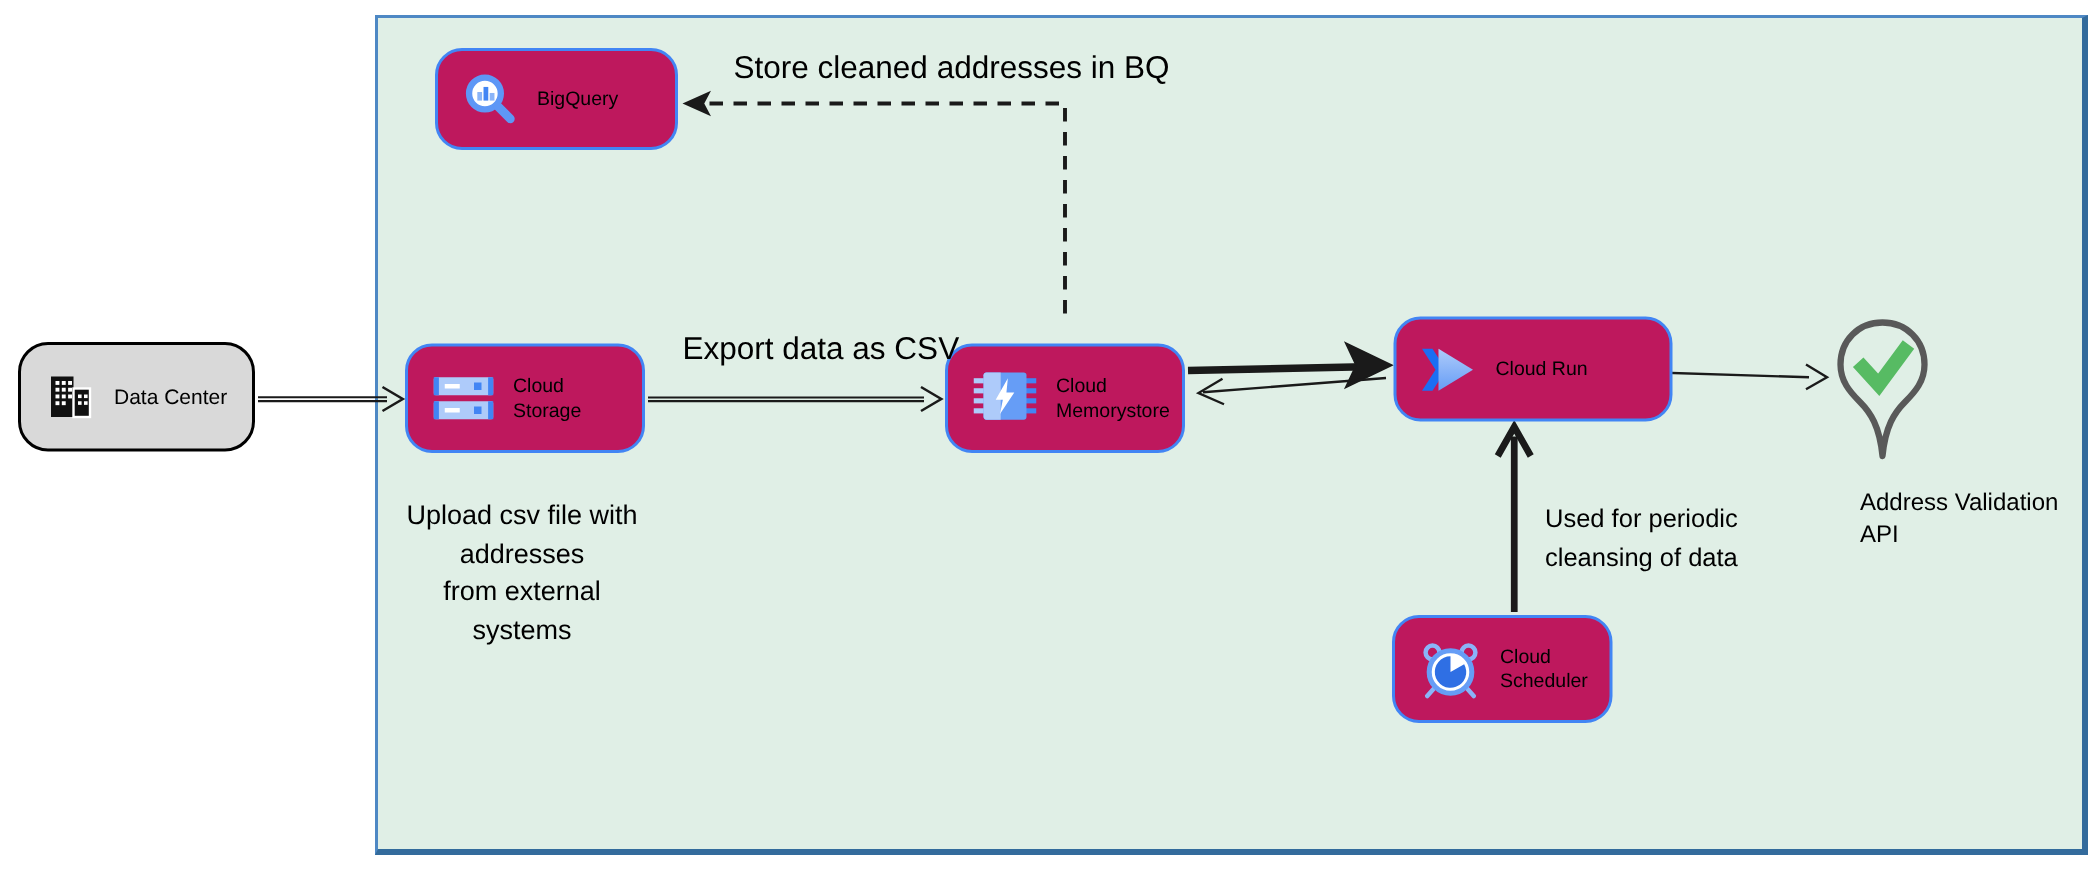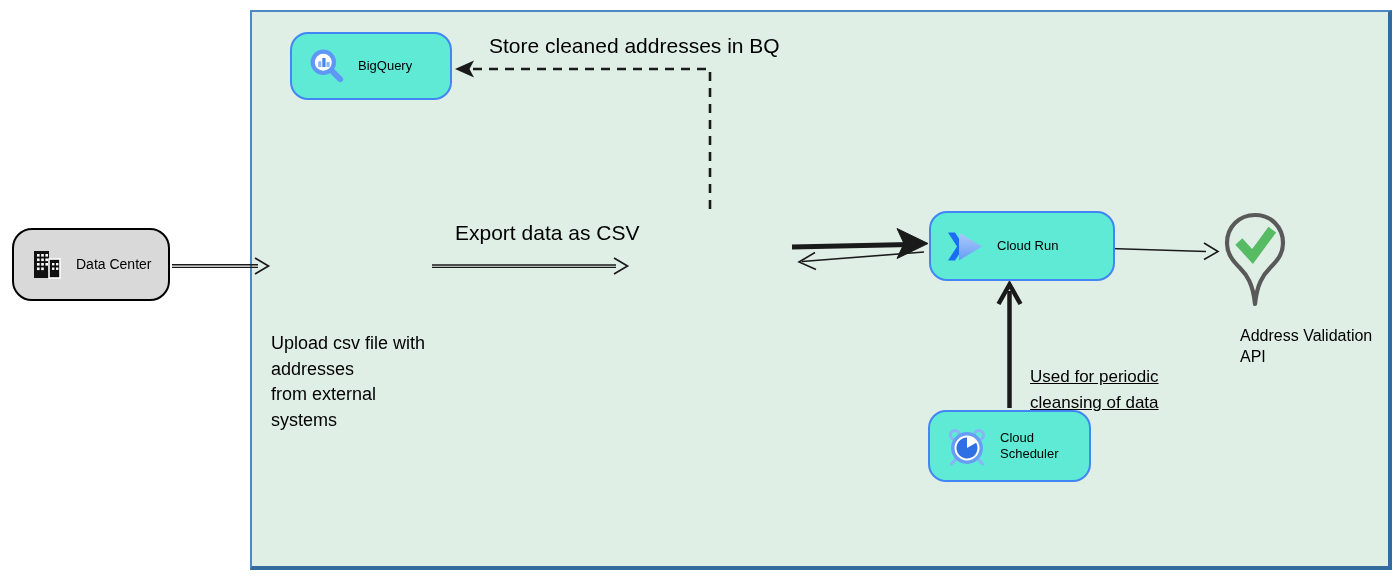--- a/index.html
+++ b/index.html
@@ -12,21 +12,21 @@
     position:absolute;left:250px;top:10px;width:1136px;height:554px;
     background:#e0efe6;
     border:2px solid #4e88c4;
     border-right:4px solid #336b9c;
     border-bottom:4px solid #336b9c;
     z-index:0;
   }
   .edges{position:absolute;left:0;top:0;width:1400px;height:580px;z-index:1;pointer-events:none;}
   .node{
     position:absolute;display:flex;align-items:center;gap:13px;
-    background:#5eead4;border:2.5px solid #4285f4;border-radius:18px;
+    background:#be185d;border:2.5px solid #4285f4;border-radius:18px;
     box-sizing:border-box;padding:0 8px 0 17px;z-index:2;
   }
   .node--gray{background:#d9d9d9;border:2px solid #000000;border-radius:20px;}
   .node-label{font-size:13px;line-height:1.25;white-space:pre-wrap;}
   .node--gray .node-label{font-size:14px;text-align:right;}
   .icon{display:inline-flex;flex:0 0 auto;}
   .edge-label{position:absolute;z-index:2;font-size:21px;white-space:pre-wrap;}
   .annotation{position:absolute;z-index:2;font-size:18px;line-height:1.42;white-space:pre-wrap;}
   .annotation--small{font-size:17px;line-height:1.55;}
   .pin-wrap{position:absolute;left:1222px;top:210px;z-index:2;}
@@ -114,39 +114,83 @@
         <circle cx="13.5" cy="13.5" r="10" fill="#fff" stroke="#5e97f6" stroke-width="4"></circle>
         <rect x="8.7" y="12.6" width="3" height="5.4" fill="#8ab4f8"></rect>
         <rect x="12.6" y="9.4" width="3" height="8.6" fill="#4285f4"></rect>
         <rect x="16.5" y="13.2" width="3" height="4.8" fill="#8ab4f8"></rect>
         <line x1="21.5" y1="21.5" x2="29.5" y2="29.5" stroke="#5e97f6" stroke-width="5.5" stroke-linecap="round"></line>
       </svg>
     </span>
     <span class="node-label">BigQuery</span>
   </div>
 
-
+  <div class="node" style="left:270px;top:229px;width:160px;height:73px;">
+    <span class="icon">
+      <svg width="40" height="29" viewBox="0 0 40 29">
+        <g>
+          <rect x="0" y="0.5" width="40" height="12" rx="1.5" fill="#aecbfa"></rect>
+          <rect x="0" y="0.5" width="3.6" height="12" fill="#4285f4"></rect>
+          <rect x="36.4" y="0.5" width="3.6" height="12" fill="#4285f4"></rect>
+          <rect x="7.5" y="5" width="10" height="3" fill="#ffffff"></rect>
+          <rect x="27" y="4" width="5" height="5" fill="#4285f4"></rect>
+        </g>
+        <g>
+          <rect x="0" y="16.5" width="40" height="12" rx="1.5" fill="#aecbfa"></rect>
+          <rect x="0" y="16.5" width="3.6" height="12" fill="#4285f4"></rect>
+          <rect x="36.4" y="16.5" width="3.6" height="12" fill="#4285f4"></rect>
+          <rect x="7.5" y="21" width="10" height="3" fill="#ffffff"></rect>
+          <rect x="27" y="20" width="5" height="5" fill="#4285f4"></rect>
+        </g>
+      </svg>
+    </span>
+    <span class="node-label">Cloud Storage</span>
+  </div>
+
+  <div class="node" style="left:630px;top:229px;width:160px;height:73px;">
+    <span class="icon">
+      <svg width="42" height="35" viewBox="0 0 44 36">
+        <g fill="#aecbfa">
+          <rect x="0" y="4" width="8" height="3.6"></rect>
+          <rect x="0" y="11" width="8" height="3.6"></rect>
+          <rect x="0" y="18" width="8" height="3.6"></rect>
+          <rect x="0" y="25" width="8" height="3.6"></rect>
+        </g>
+        <g fill="#4285f4">
+          <rect x="36" y="4" width="8" height="3.6"></rect>
+          <rect x="36" y="11" width="8" height="3.6"></rect>
+          <rect x="36" y="18" width="8" height="3.6"></rect>
+          <rect x="36" y="25" width="8" height="3.6"></rect>
+        </g>
+        <rect x="7" y="0" width="30" height="33" rx="2" fill="#669df6"></rect>
+        <path d="M9,0 L19,0 L19,33 L9,33 C7.9,33 7,32.1 7,31 L7,2 C7,0.9 7.9,0 9,0 Z" fill="#aecbfa"></path>
+        <polygon points="24,4 15.5,19 20.5,19 18.5,29 28.5,14 23,14" fill="#ffffff"></polygon>
+      </svg>
+    </span>
+    <span class="node-label">Cloud
+Memorystore</span>
+  </div>
 
   <div class="node" style="left:929px;top:211px;width:186px;height:70px;">
     <span class="icon">
       <svg width="36" height="31" viewBox="0 0 36 31">
         <defs>
           <linearGradient id="crg" x1="0" y1="0" x2="0" y2="1">
             <stop offset="0" stop-color="#aecbfa"></stop>
             <stop offset="1" stop-color="#669df6"></stop>
           </linearGradient>
         </defs>
         <polygon points="0,1.5 7,1.5 16,15.5 7,29.5 0,29.5 9,15.5" fill="#1b6ef3"></polygon>
         <polygon points="11,1.5 34,15.5 11,29.5" fill="url(#crg)"></polygon>
       </svg>
     </span>
     <span class="node-label">Cloud Run</span>
   </div>
 
-  <div class="node" style="left:928px;top:410px;width:163px;height:72px;">
+  <div class="node" style="left:928px;top:410px;width:147px;height:72px;">
     <span class="icon">
       <svg width="40" height="39" viewBox="0 0 40 39">
         <circle cx="8" cy="8" r="4.6" fill="none" stroke="#8ab4f8" stroke-width="3"></circle>
         <circle cx="32" cy="8" r="4.6" fill="none" stroke="#8ab4f8" stroke-width="3"></circle>
         <line x1="8.5" y1="32.5" x2="4.5" y2="37" stroke="#8ab4f8" stroke-width="3" stroke-linecap="round"></line>
         <line x1="31.5" y1="32.5" x2="35.5" y2="37" stroke="#8ab4f8" stroke-width="3" stroke-linecap="round"></line>
         <circle cx="20" cy="21" r="14.2" fill="#ffffff" stroke="#669df6" stroke-width="3.4"></circle>
         <path d="M20,21 L20,10.5 A10.5,10.5 0 1 0 29.1,15.75 Z" fill="#2f6fe4"></path>
       </svg>
     </span>
@@ -159,21 +203,21 @@
         <path d="M33,5 C17,5 5,17 5,33 C5,44 11,51 18,58 C25,65 31,74 33,94 C35,74 41,65 48,58 C55,51 61,44 61,33 C61,17 49,5 33,5 Z" fill="none" stroke="#595959" stroke-width="4.2" stroke-linejoin="round"></path>
         <path d="M20,35 L30.5,46.5 L47.5,23.5" fill="none" stroke="#57bb63" stroke-width="9.5" stroke-linecap="square" stroke-linejoin="miter"></path>
       </svg>
     </span>
   </div>
   <div class="pin-label">Address Validation
 API</div>
 
   <div class="edge-label" style="left:489px;top:34px;">Store cleaned addresses in BQ</div>
   <div class="edge-label" style="left:455px;top:221px;text-align:center;">Export data as CSV</div>
-  <div class="annotation annotation--small" style="left:1030px;top:364px;text-decoration:underline;">Used for periodic
+  <div class="annotation annotation--small" style="left:1030px;top:333px;">Used for periodic
 cleansing of data</div>
 
-  <div class="annotation" style="left:271px;top:331px;">Upload csv file with
+  <div class="annotation" style="left:271px;top:331px;text-align:center;">Upload csv file with
 addresses
 from external
 systems</div>
 
 </div>
 
 </body></html>

